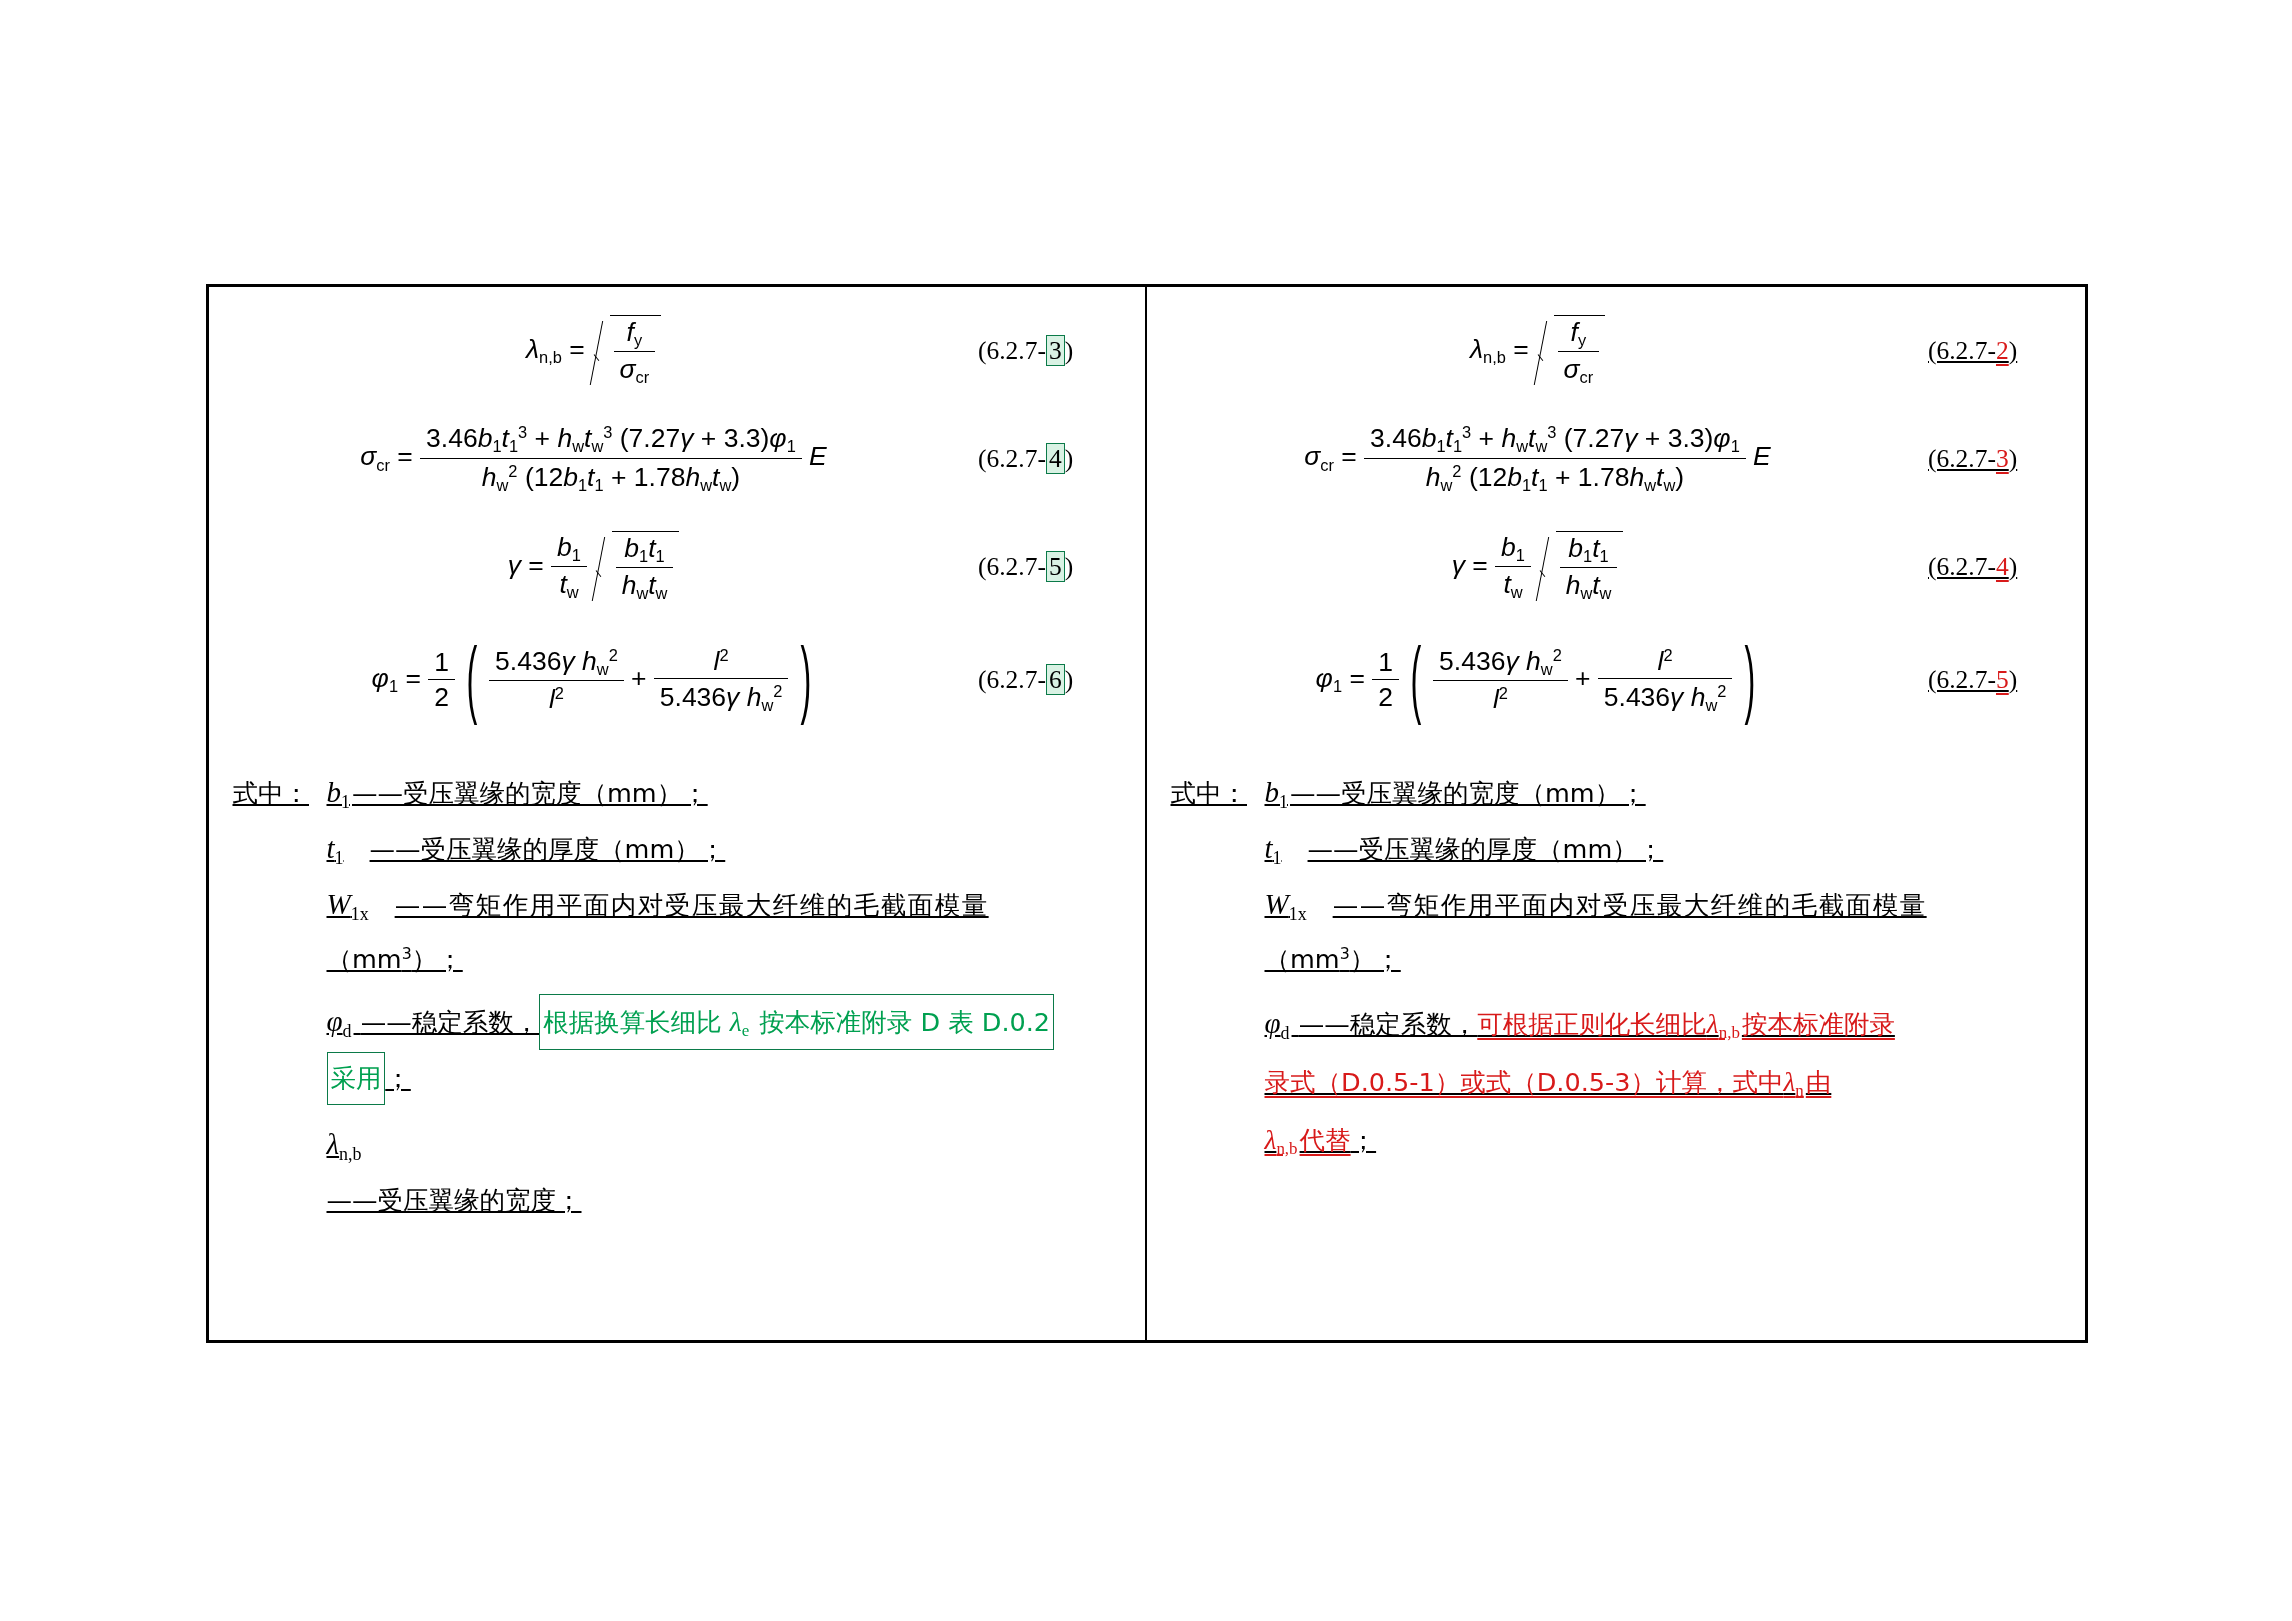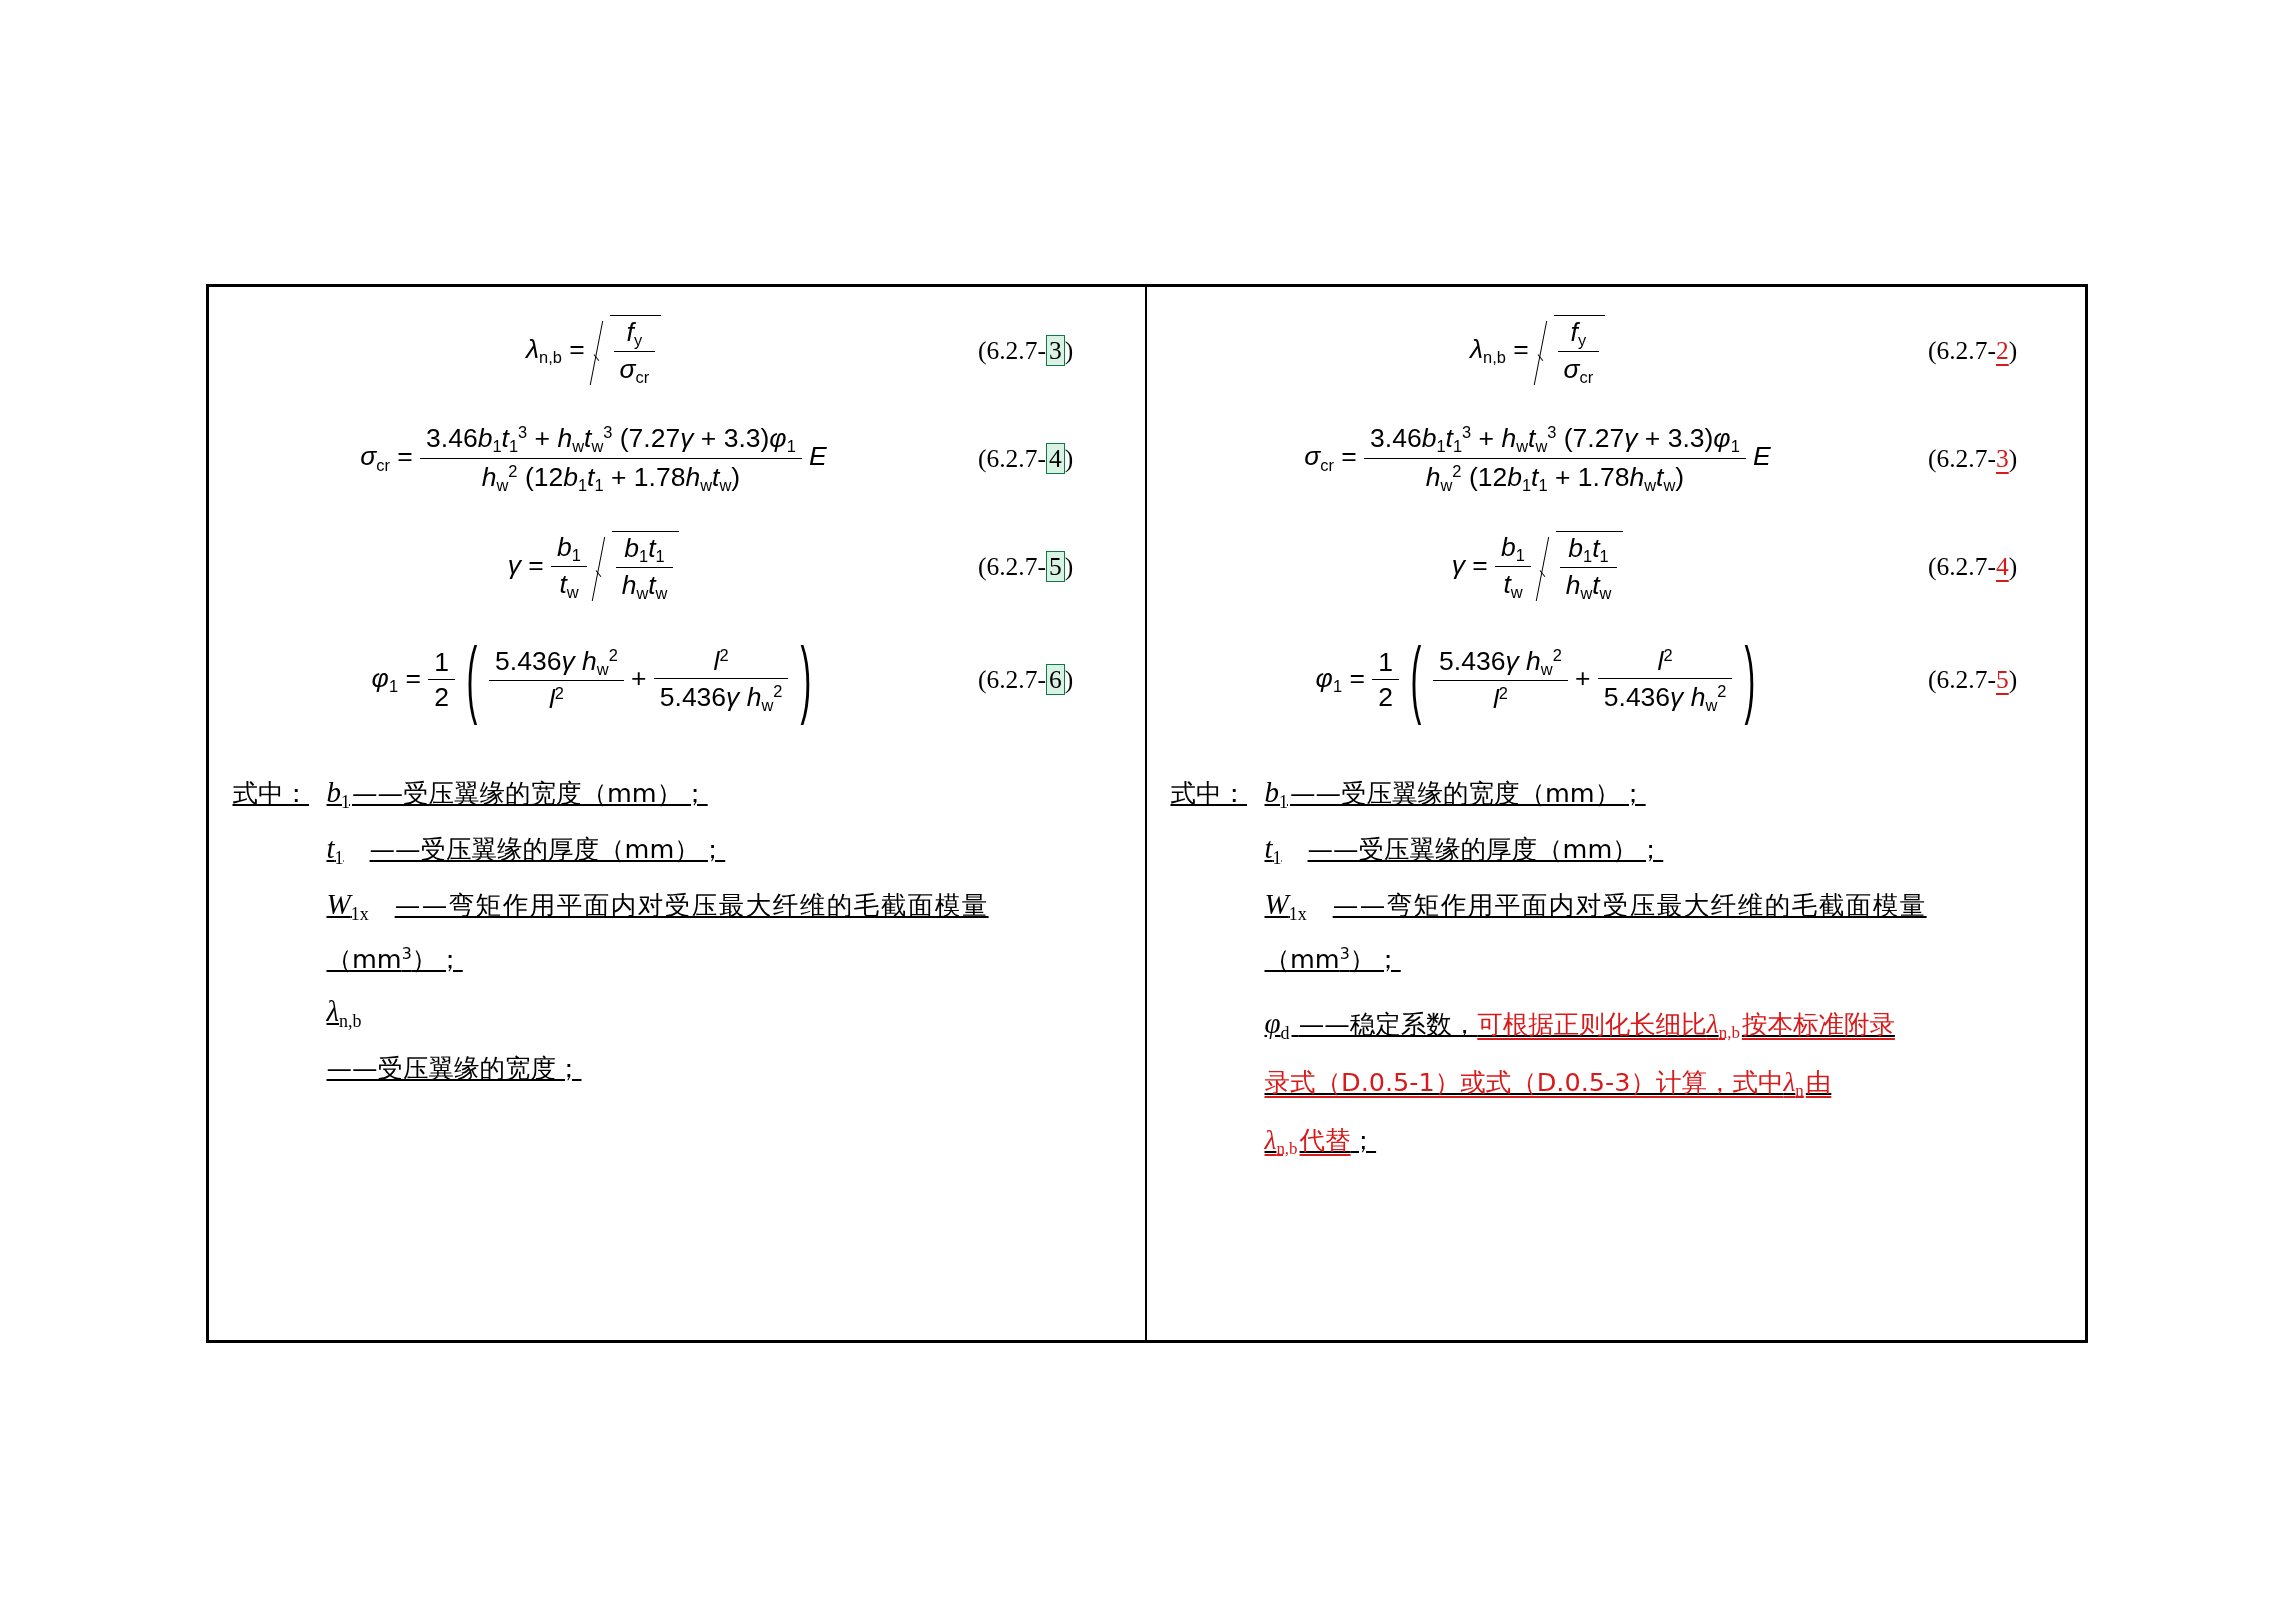--- a/index.html
+++ b/index.html
@@ -51,20 +51,21 @@
     align-items: center;
   }
   .eqno {
     width: 167px;
     text-align: left;
     font-size: 25.5px;
     white-space: nowrap;
   }
   .col-right .eqno {
     width: 157px;
+    text-decoration: underline;
   }
   
   .math {
     font-family: Liberation Sans, sans-serif;
     font-style: italic;
     font-size: 26.5px;
     line-height: 1.1;
     white-space: nowrap;
   }
   .up { font-style: normal; }
@@ -292,20 +293,26 @@
 
       <div class="tline indentline">
         <span class="sym"><i>W</i><span class="sub">1x</span></span>
         <span class="cn" style="letter-spacing:1.5px;">——弯矩作用平面内对受压最大纤维的毛截面模量</span>
       </div>
 
       <div class="tline indentline">
         <span class="cn">（mm<span class="sup" style="font-style:normal;">3</span>）；</span>
       </div>
 
+      <div class="tline indentline" style="white-space:normal; display:block; line-height:1.9;">
+        <span class="sym"><i>φ</i><span class="sub">d</span></span>
+        <span class="cn">——稳定系数，</span><span class="green boxed cn"><span>根据换算长细比</span> <span class="sym green" style="font-size:27.4px;"><i>λ</i><span class="sub">e</span></span> <span>按本标准附录 D 表 D.0.2</span></span>
+        <br>
+        <span class="green boxed cn">采用</span><span class="cn">；</span>
+      </div>
 
       <div class="tline indentline" style="margin-top:23.5px;flex-direction:column;">
         <span class="sym"><i>λ</i><span class="sub">n,b</span></span>
         <span class="cn">——受压翼缘的宽度；</span>
       </div>
 
     </div>
   </div>
 
   <div class="col col-right">

